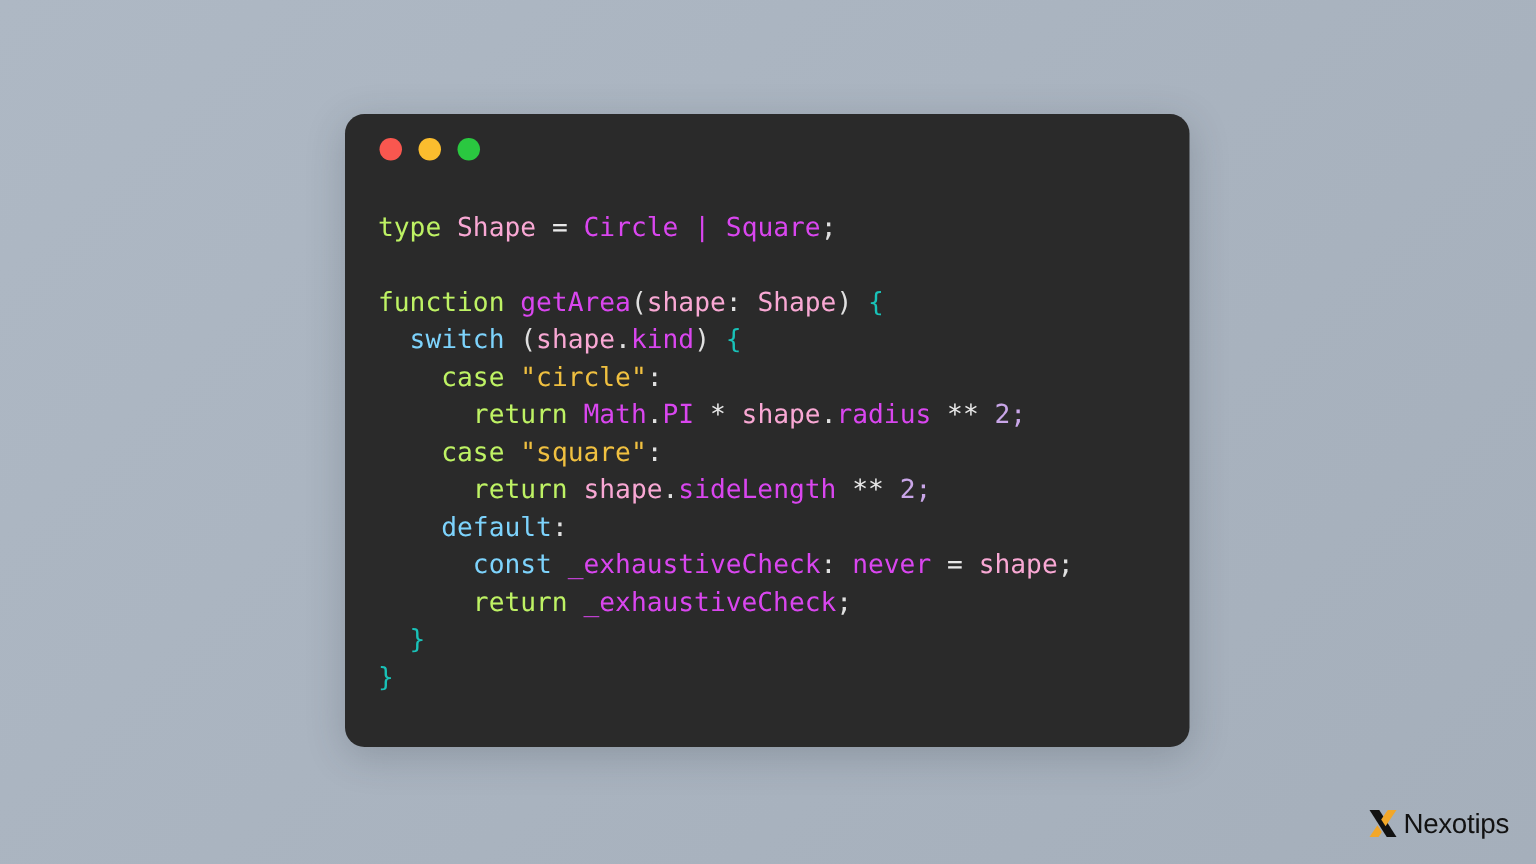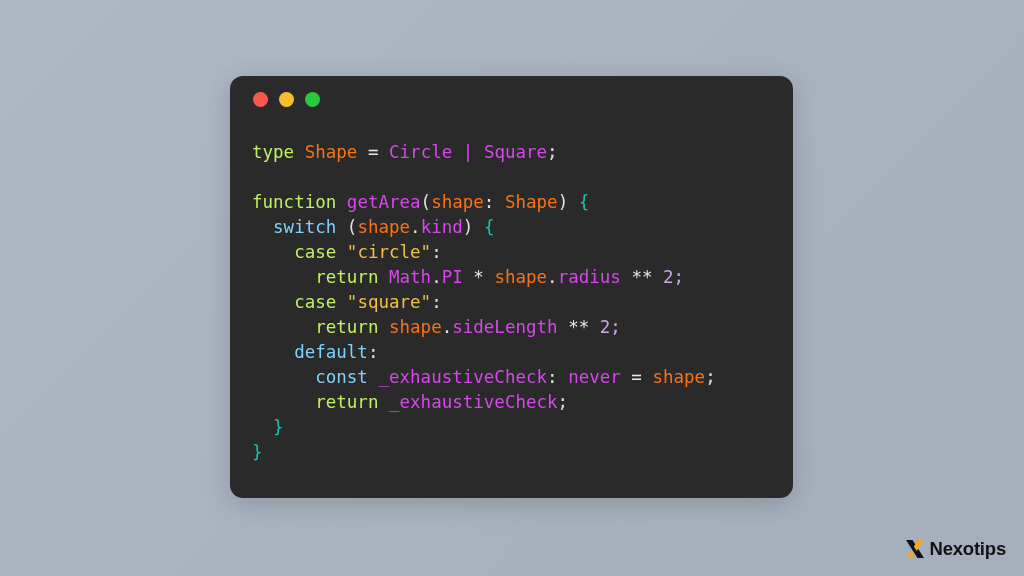--- a/index.html
+++ b/index.html
@@ -55,21 +55,21 @@
     white-space: pre;
     letter-spacing: 0px;
   }
 
   .line { height: 25px; }
   .line.blank { height: 25px; }
 
   
   .kw      { color: #bef264; }  
   .kw2     { color: #7dd3fc; }  
-  .ident   { color: #f97316; }  
+  .ident   { color: #f9a8d4; }  
   .type    { color: #d946ef; }  
   .str     { color: #f0c040; }  
   .num     { color: #c9a6e8; }  
   .punc    { color: #e0e0e0; }  
   .brace   { color: #19c2b8; }  
   .op      { color: #e8e8e8; }
 
   
   #logo {
     position: absolute;
@@ -78,21 +78,21 @@
     display: flex;
     align-items: center;
     gap: 3px;
   }
 
   #logo-mark { display: block; }
 
   #logo-text {
     font-family: "Liberation Sans", sans-serif;
     font-size: 18.5px;
-    font-weight: bold;
+    font-weight: normal;
     color: #121212;
     letter-spacing: -0.2px;
   }
 </style>
 </head>
 <body style="background: linear-gradient(135deg, rgb(174, 184, 196) 0%, rgb(165, 175, 187) 100%);">
 
 <div id="code-window" style="background: rgb(42, 42, 42);">
 
   <div id="titlebar">

